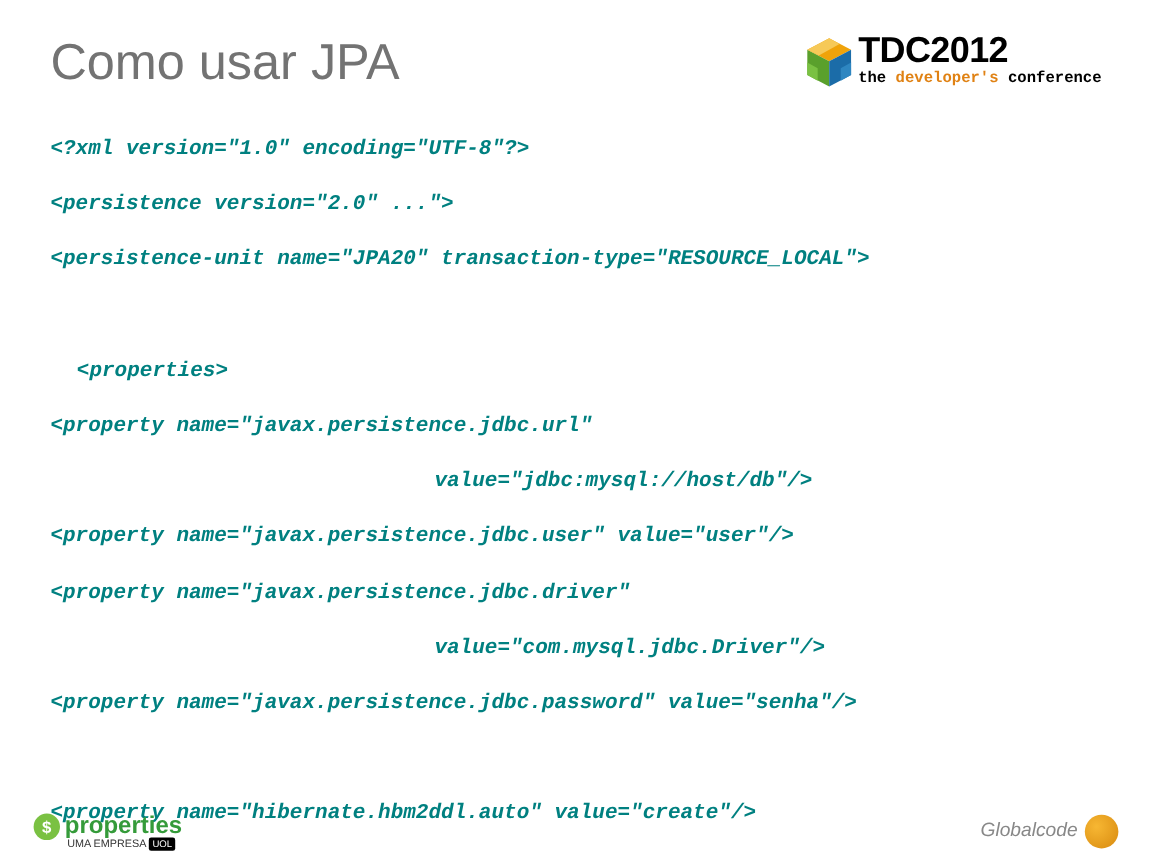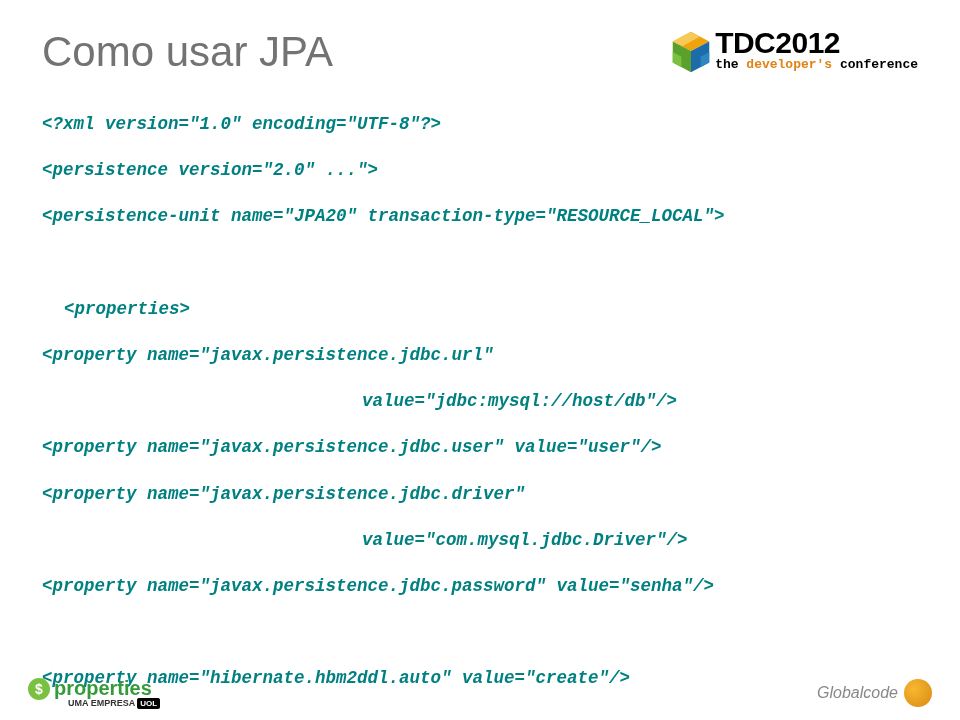--- a/index.html
+++ b/index.html
@@ -74,21 +74,21 @@
   .pagseguro .dollar {
     width: 22px; height: 22px;
     border-radius: 50%;
     background: #7ac142;
     color: #fff;
     display: inline-flex;
     align-items: center;
     justify-content: center;
     font-size: 14px;
   }
-  .pagseguro-sub { font-size: 9px; font-weight: 700; color: #333; display:block; margin-left: 40px; margin-top:-2px;}
+  .pagseguro-sub { font-size: 9px; font-weight: 400; color: #333; display:block; margin-left: 28px; margin-top:-2px;}
   .uol-box { background:#000; color:#fff; padding:1px 3px; font-size:8px; border-radius:2px;}
   .globalcode {
     font-size: 16px;
     color: #888;
     font-style: italic;
     display: flex;
     align-items: center;
     gap: 6px;
   }
   .globe {

